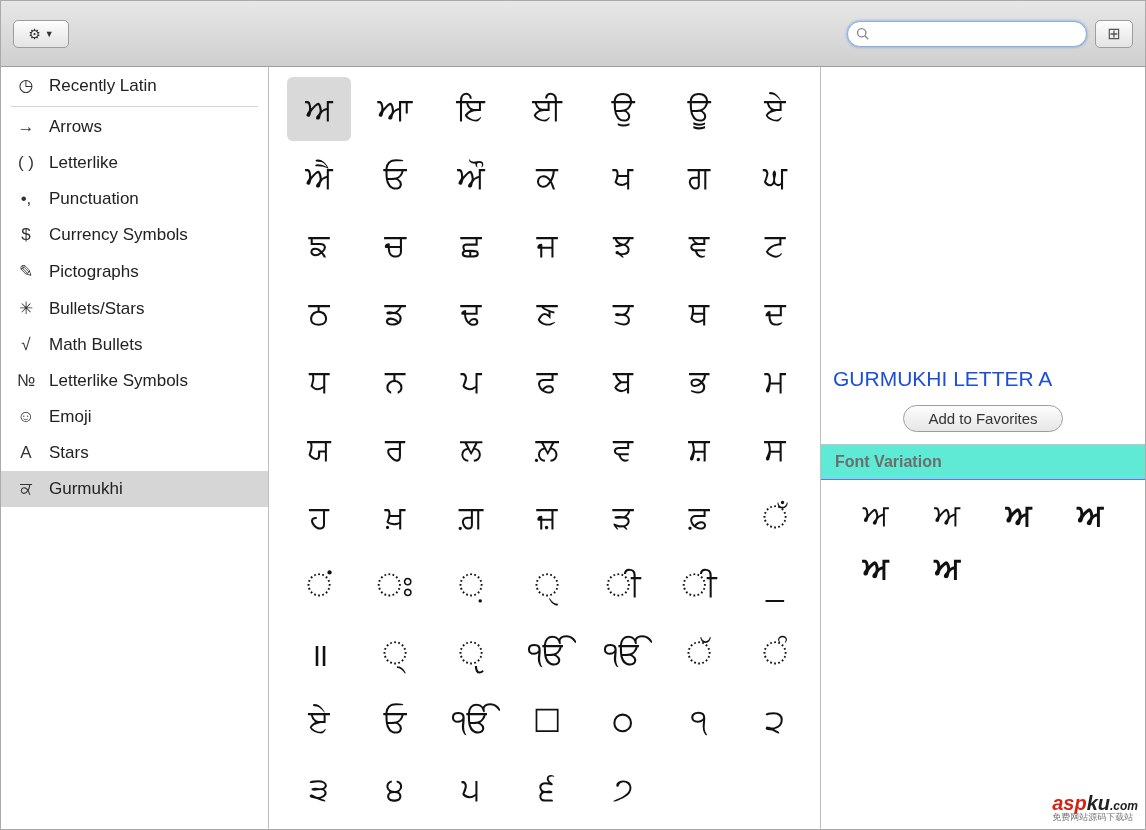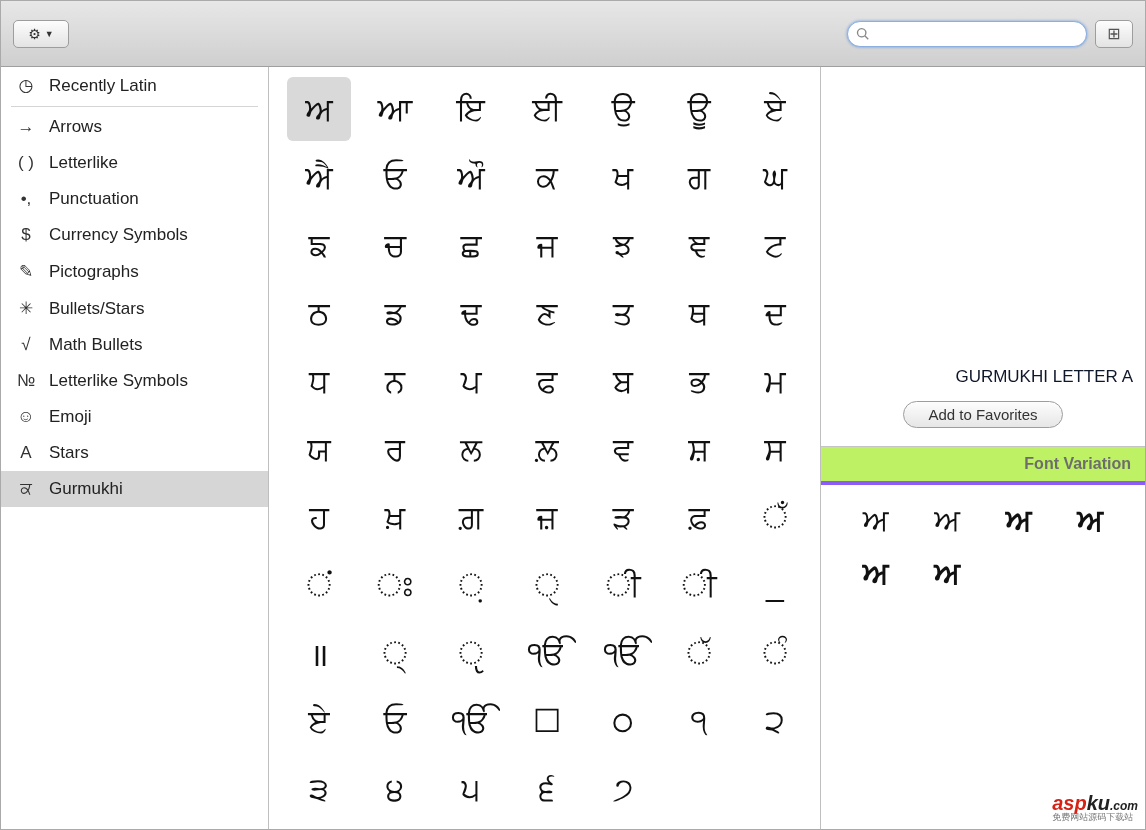--- a/index.html
+++ b/index.html
@@ -24,23 +24,23 @@
 .srow{display:flex; align-items:center; gap:12px; padding:8px 14px; font-size:17px; color:#222; cursor:default;}
 .srow.sel{background:#d6d6d6;}
 .srow.divider{padding:0; margin:2px 10px; border-top:1px solid #d5d5d5; height:1px;}
 .sicon{width:22px; display:flex; justify-content:center; font-size:17px; color:#333;}
 .gridwrap{flex:1; overflow:auto; border-right:1px solid #bfbfbf; padding:10px 18px;}
 .grid{display:grid; grid-template-columns:repeat(7,64px); gap:4px 12px;}
 .cell{width:64px;height:64px; font-size:32px; display:flex; align-items:center; justify-content:center; border-radius:6px; color:#111;}
 .cell.sel{background:#d9d9d9;}
 .detail{width:324px; display:flex; flex-direction:column;}
 .preview{flex:0 0 300px;}
-.charname{text-align:right; font-size:17px; color:#0f172a; padding:0 12px 14px;}
-.favbtn{margin:0 auto 18px; display:block; border:1px solid #9d9d9d; border-radius:14px; background:linear-gradient(#fdfdfd,#e6e6e6); font-size:15px; padding:4px 24px; color:#333;}
-.fvhdr{border-top:1px solid #c4c4c4; border-bottom:4px solid #8b5cf6; background:#bef264; padding:8px 14px; font-size:16px; font-weight:bold; color:#6d6d6d;text-align:right;}
+.charname{text-align:left; font-size:21px; color:#1d4ed8; padding:0 12px 14px;}
+.favbtn{margin:0 auto 12px; display:block; border:1px solid #9d9d9d; border-radius:14px; background:linear-gradient(#fdfdfd,#e6e6e6); font-size:15px; padding:4px 24px; color:#333;}
+.fvhdr{border-top:1px solid #c4c4c4; border-bottom:1px solid #8b5cf6; background:#5eead4; padding:8px 14px; font-size:16px; font-weight:bold; color:#6d6d6d;}
 .fvgrid{display:grid; grid-template-columns:repeat(4,1fr); gap:18px 10px; padding:18px 24px; font-size:30px; color:#111;}
 .fvcell{text-align:center;}
 .watermark{position:fixed; right:8px; bottom:6px; font-size:20px; font-weight:bold; font-style:italic; color:#222;margin-left:39px;}
 .watermark .r{color:#d62115;}
 .watermark small{font-size:9px; font-weight:normal; font-style:normal; color:#777; display:block; text-align:left; margin-top:-4px;}
 </style>
 </head>
 <body>
 
 <div class="window">

